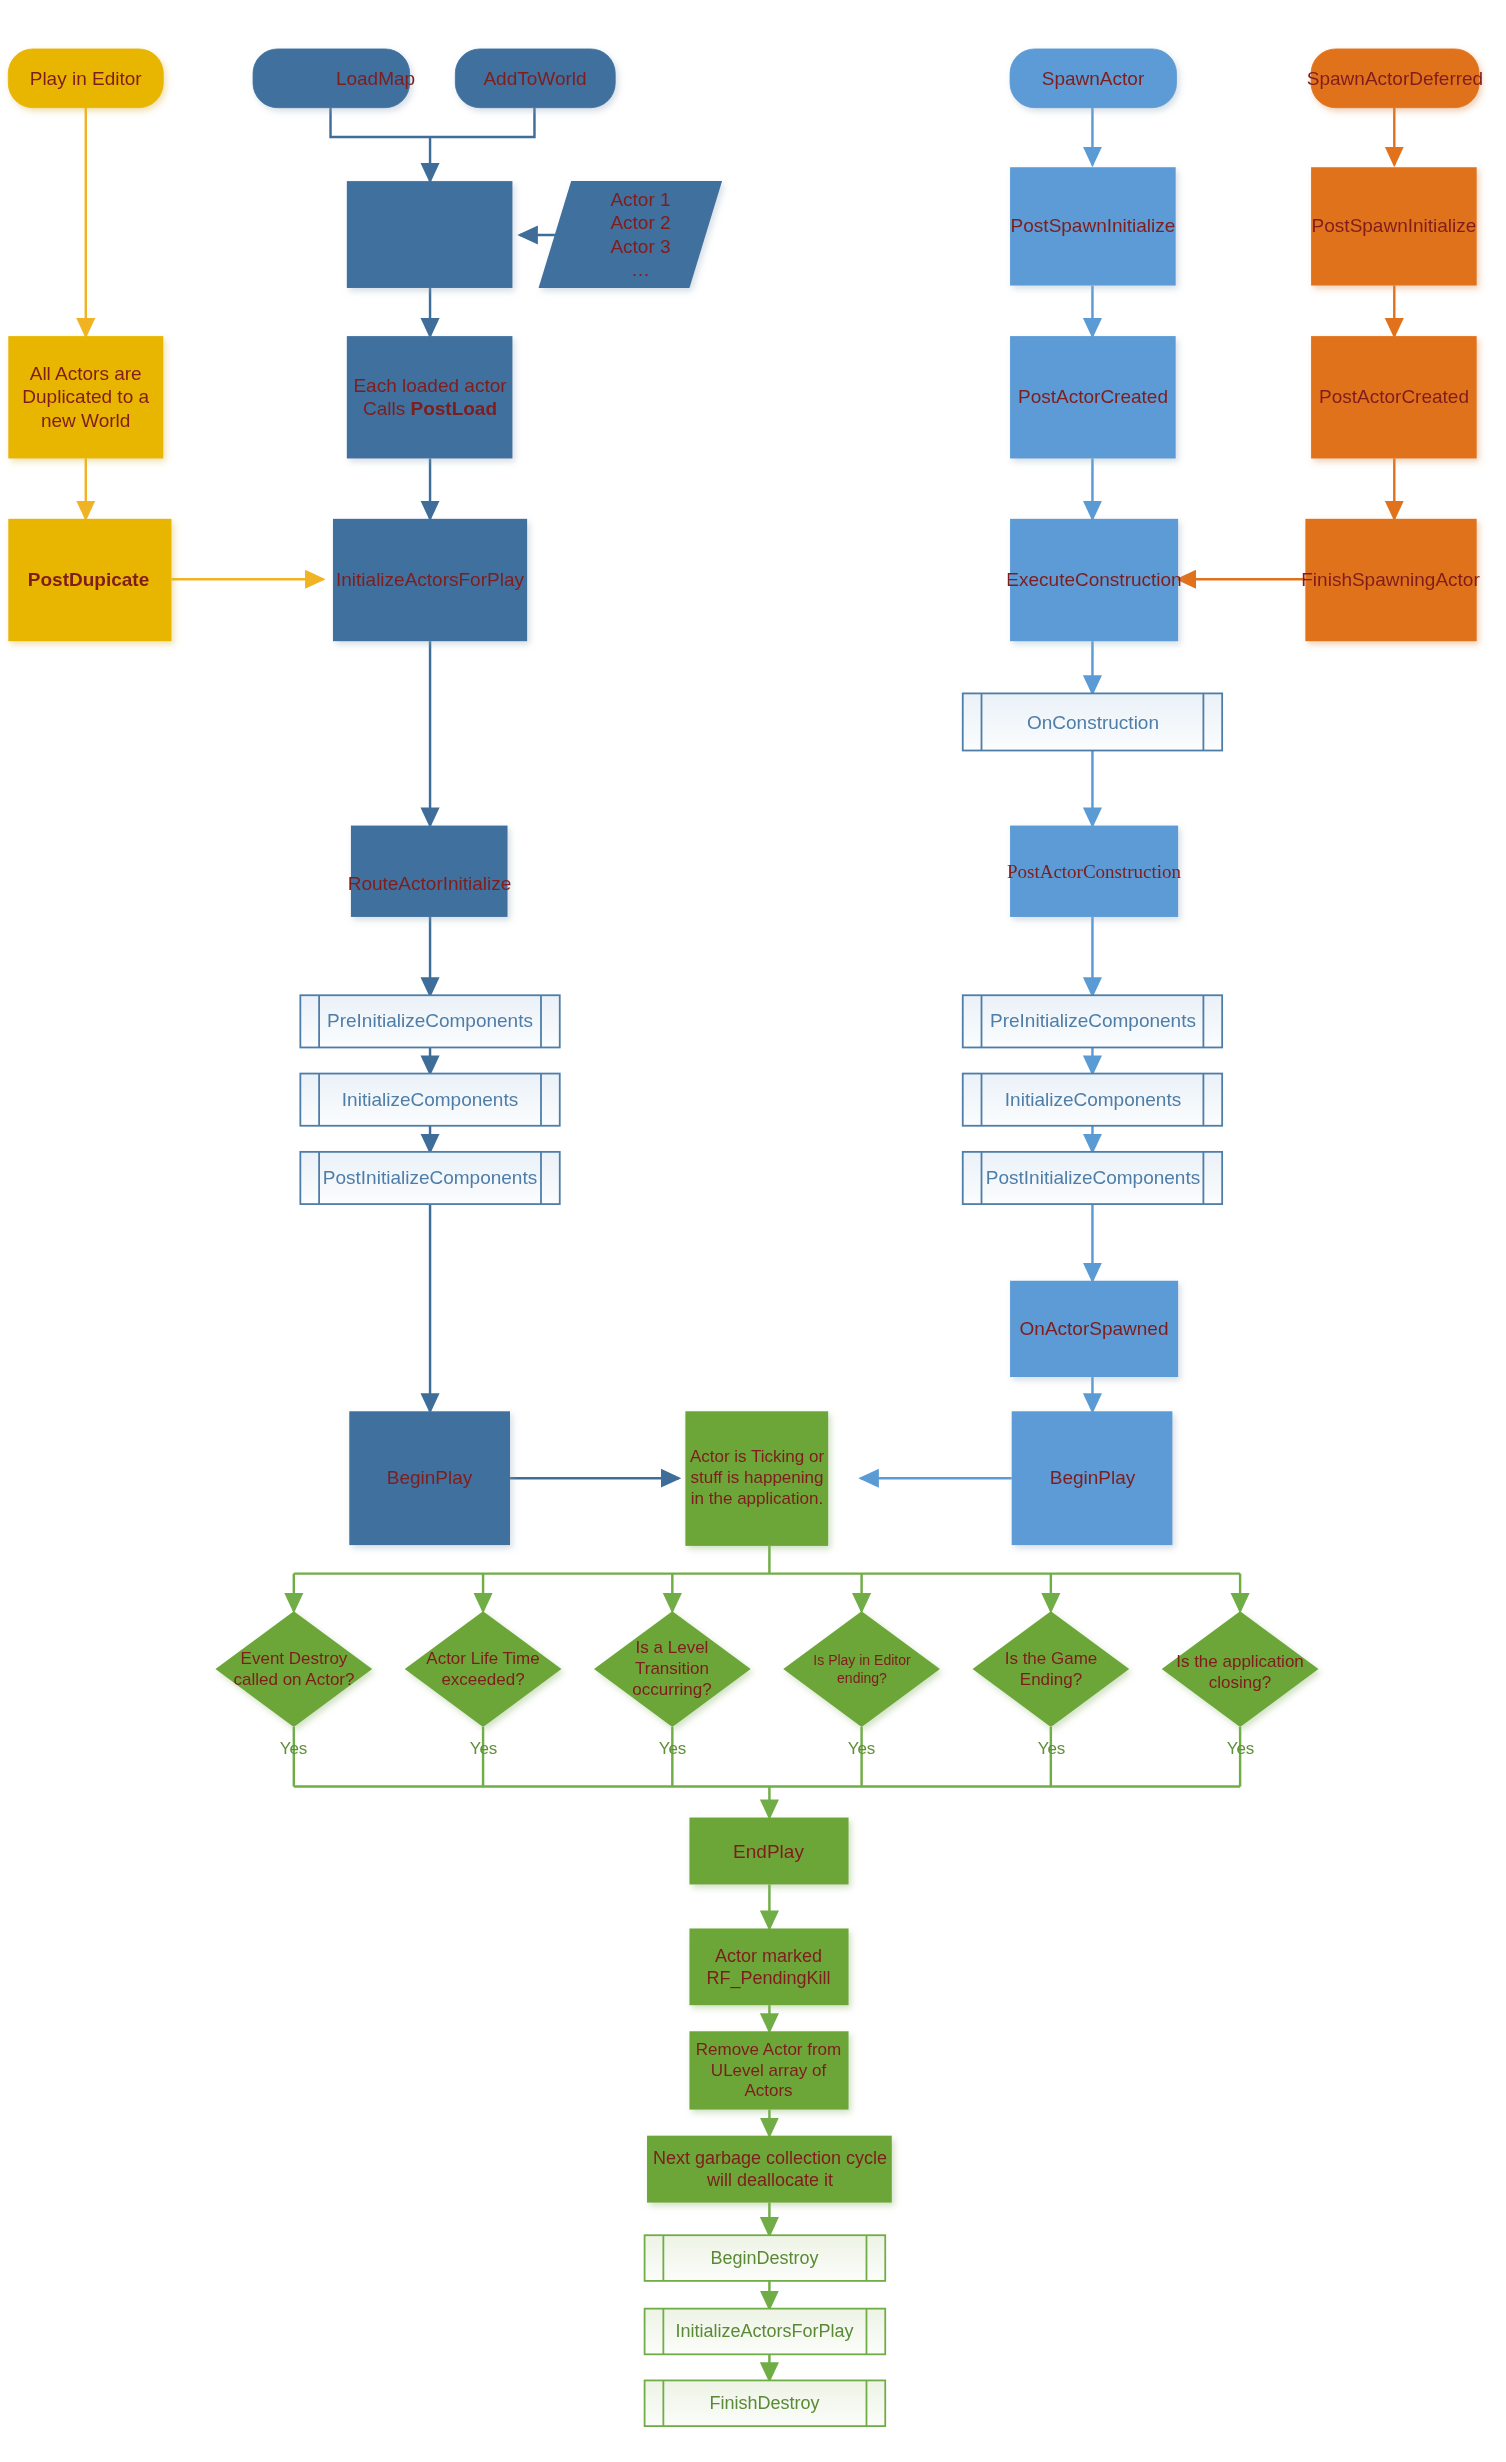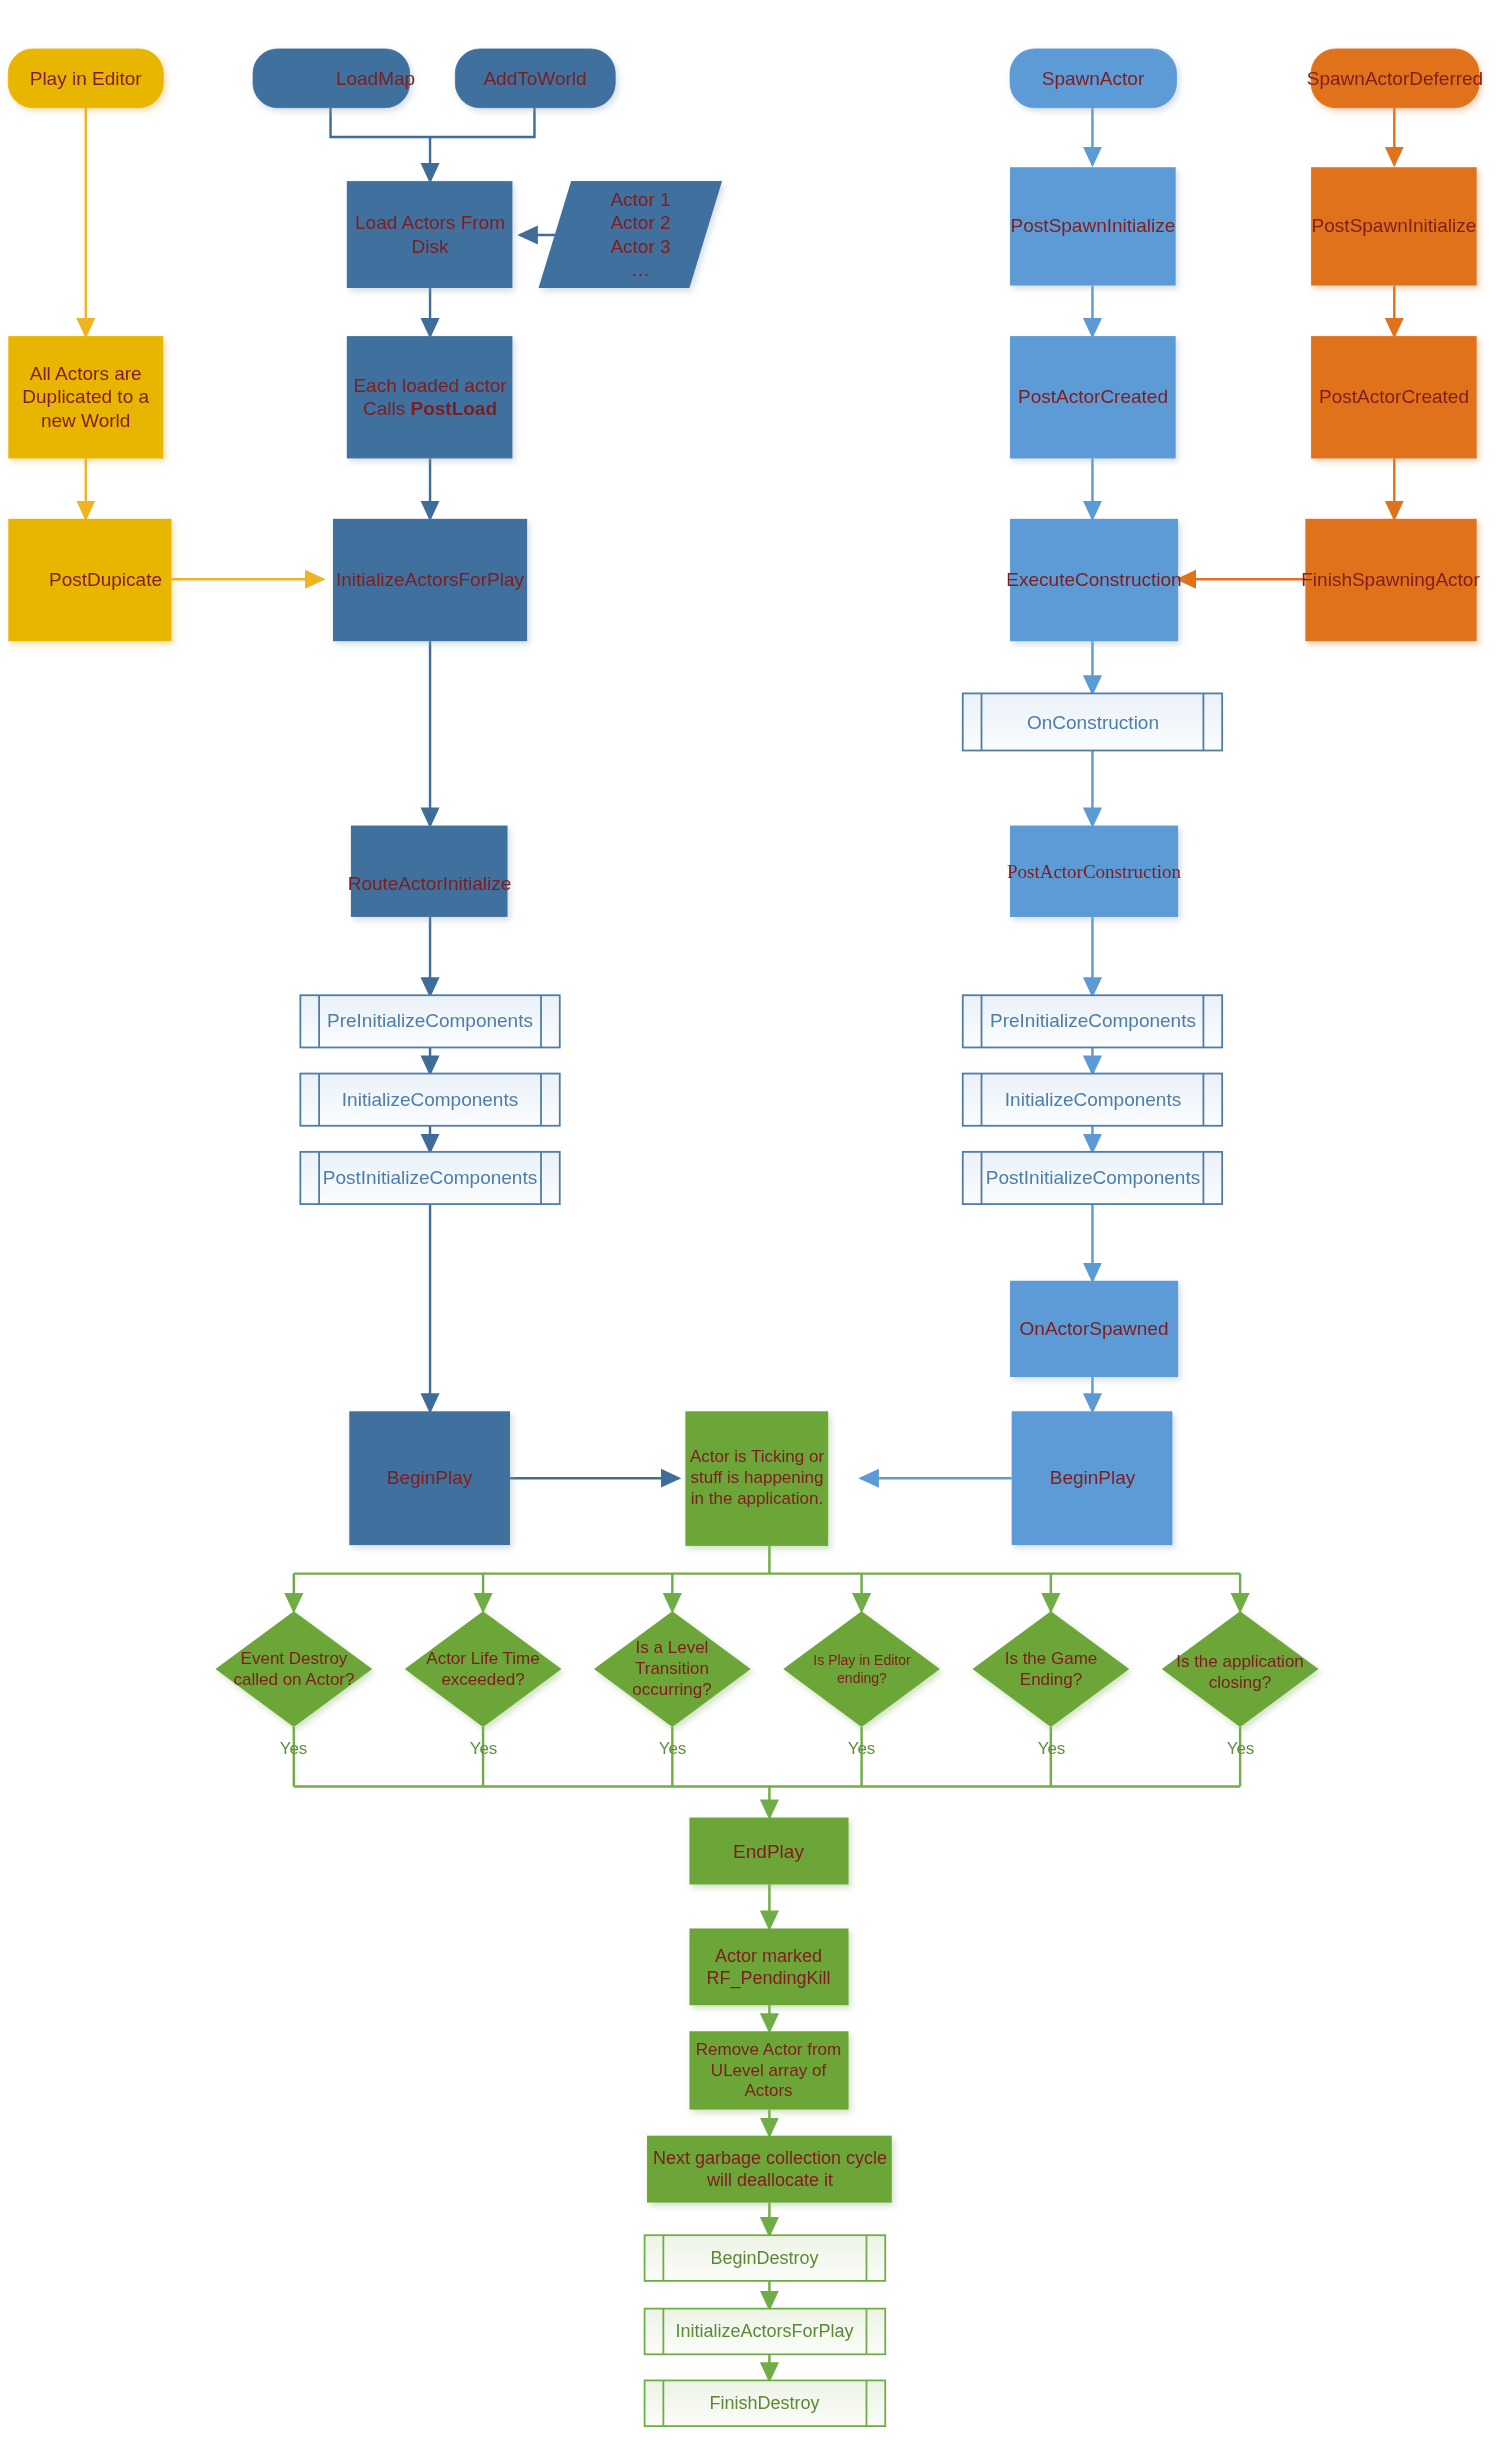--- a/index.html
+++ b/index.html
@@ -230,35 +230,34 @@
     <line x1="1062" y1="2918" x2="1062" y2="2974" stroke="#70AD47" stroke-width="2.2"></line>
   </g>
 </svg>
 
 <div class="node-label lbl-white" style="left:8.2px;top:49px;width:155px;height:59px;font-size:19px;">Play in Editor</div>
 <div class="node-label lbl-white" style="left:253px;top:49px;width:157px;height:59px;font-size:19px;margin-left:44px;">LoadMap</div>
 <div class="node-label lbl-white" style="left:455px;top:49px;width:160px;height:59px;font-size:19px;">AddToWorld</div>
 <div class="node-label lbl-white" style="left:1010px;top:49px;width:166px;height:59px;font-size:19px;">SpawnActor</div>
 <div class="node-label lbl-white" style="left:1306px;top:49px;width:178px;height:59px;font-size:19px;">SpawnActorDeferred</div>
 
-<div class="node-label lbl-white" style="left:347px;top:181px;width:166px;height:107px;font-size:19px;">Load Actors From Disk</div>
 <div class="node-label lbl-white" style="left:571px;top:181px;width:139px;height:107px;font-size:19px;">Actor 1
 Actor 2
 Actor 3
 …</div>
 <div class="node-label lbl-white" style="left:1010px;top:167px;width:166px;height:118px;font-size:19px;">PostSpawnInitialize</div>
 <div class="node-label lbl-white" style="left:1311px;top:167px;width:166px;height:118px;font-size:19px;">PostSpawnInitialize</div>
 
 <div class="node-label lbl-white" style="left:8.2px;top:336px;width:155px;height:122px;font-size:19px;">All Actors are Duplicated to a new World</div>
 <div class="node-label lbl-white" style="left:347px;top:336px;width:166px;height:122px;font-size:19px;"><span><span>Each loaded actor
 Calls </span><b>PostLoad</b></span></div>
 <div class="node-label lbl-white" style="left:1010px;top:336px;width:166px;height:122px;font-size:19px;">PostActorCreated</div>
 <div class="node-label lbl-white" style="left:1311px;top:336px;width:166px;height:122px;font-size:19px;">PostActorCreated</div>
 
-<div class="node-label lbl-white" style="left:24px;top:519px;width:163px;height:122px;font-size:19px;">PostDupicate</div>
+<div class="node-label lbl-white" style="left:7px;top:519px;width:163px;height:122px;font-size:19px;font-weight:bold;">PostDupicate</div>
 <div class="node-label lbl-white" style="left:333px;top:519px;width:194px;height:122px;font-size:19px;">InitializeActorsForPlay</div>
 <div class="node-label lbl-white" style="left:1010px;top:519px;width:168px;height:122px;font-size:19px;">ExecuteConstruction</div>
 <div class="node-label lbl-white" style="left:1305px;top:519px;width:171px;height:122px;font-size:19px;">FinishSpawningActor</div>
 
 <div class="node-label lbl-blue" style="left:982px;top:694px;width:222px;height:57px;font-size:19px;">OnConstruction</div>
 
 <div class="node-label lbl-white" style="left:351px;top:826px;width:157px;height:91px;font-size:19px;margin-top:12px;">RouteActorInitialize</div>
 <div class="node-label lbl-white" style="left:1010px;top:826px;width:168px;height:91px;font-size:19px;font-family:Liberation Serif, serif;">PostActorConstruction</div>
 
 <div class="node-label lbl-blue" style="left:319px;top:995px;width:222px;height:52px;font-size:19px;">PreInitializeComponents</div>

